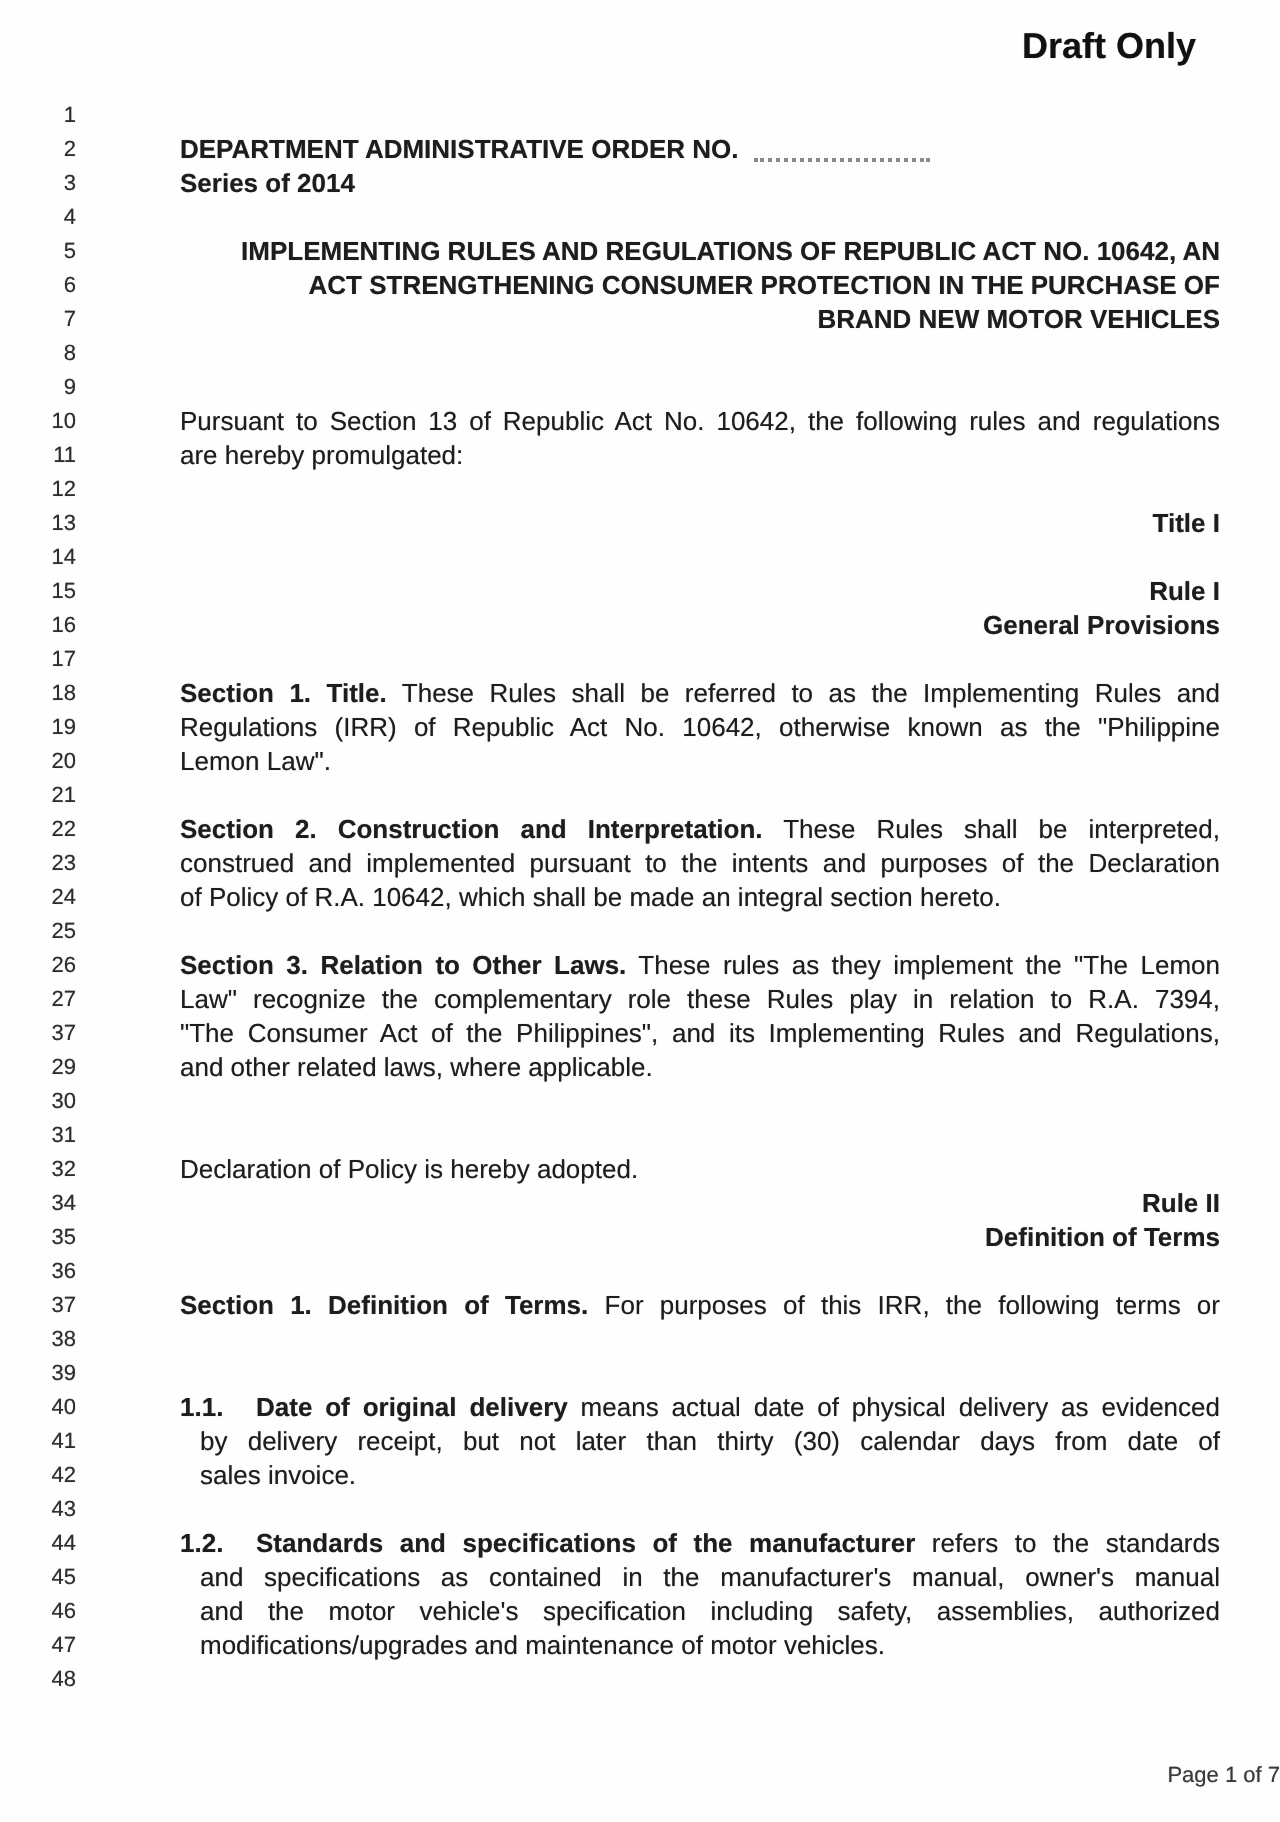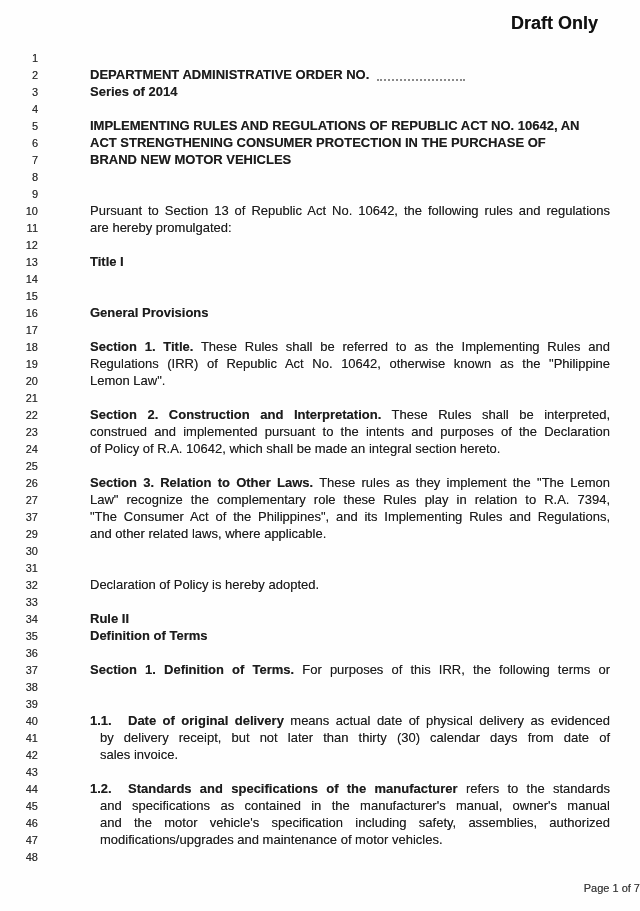--- a/index.html
+++ b/index.html
@@ -7,21 +7,21 @@
     position:relative;width:640px;height:911px;background:#fefefe;
     font-family:Liberation Sans, sans-serif;color:#1d1d1d;overflow:hidden;
     text-shadow:0 0 .4px rgba(25,25,25,.55);
   }
   .watermark{position:absolute;top:13px;right:42px;font-size:18px;font-weight:bold;color:#111;}
   .lines{position:absolute;top:49px;left:0;width:640px;}
   .row{display:flex;height:17px;line-height:17px;font-size:13px;overflow:hidden;}
   .ln{flex:none;width:38px;text-align:right;font-size:11px;color:#2e2e2e;line-height:18px;}
   .ct{flex:none;box-sizing:border-box;margin-left:24px;width:548px;padding-left:28px;}
   .j{text-align:justify;text-align-last:justify;}
-  .c{text-align:left;}
+  .c{text-align:right;}
   .b{font-weight:bold;}
   b{font-weight:bold;}
   .marker{display:inline-block;width:38px;font-weight:bold;}
   .cont{padding-left:38px;}
   .blank{display:inline-block;width:88px;height:11px;border-bottom:2px dotted #8a8a8a;margin-left:8px;vertical-align:-2px;}
   .footer{position:absolute;left:0;top:882px;width:640px;text-align:right;font-size:11px;color:#3a3a3a;}
 </style>
 </head>
 <body>
 
@@ -80,20 +80,21 @@
     <div class="row">
         <span class="ln">13</span>
         <span class="ct c b">Title I</span>
       </div>
     <div class="row">
         <span class="ln">14</span>
         <span class="ct"></span>
       </div>
     <div class="row">
         <span class="ln">15</span>
+        <span class="ct c b">Rule I</span>
       </div>
     <div class="row">
         <span class="ln">16</span>
         <span class="ct c b">General Provisions</span>
       </div>
     <div class="row">
         <span class="ln">17</span>
         <span class="ct"></span>
       </div>
     <div class="row">
@@ -149,24 +150,20 @@
         <span class="ct"></span>
       </div>
     <div class="row">
         <span class="ln">31</span>
       </div>
     <div class="row">
         <span class="ln">32</span>
         <span class="ct">Declaration of Policy is hereby adopted.</span>
       </div>
     <div class="row">
-        <span class="ln">33</span>
-        <span class="ct"></span>
-      </div>
-    <div class="row">
         <span class="ln">34</span>
         <span class="ct c b">Rule II</span>
       </div>
     <div class="row">
         <span class="ln">35</span>
         <span class="ct c b">Definition of Terms</span>
       </div>
     <div class="row">
         <span class="ln">36</span>
         <span class="ct"></span>

